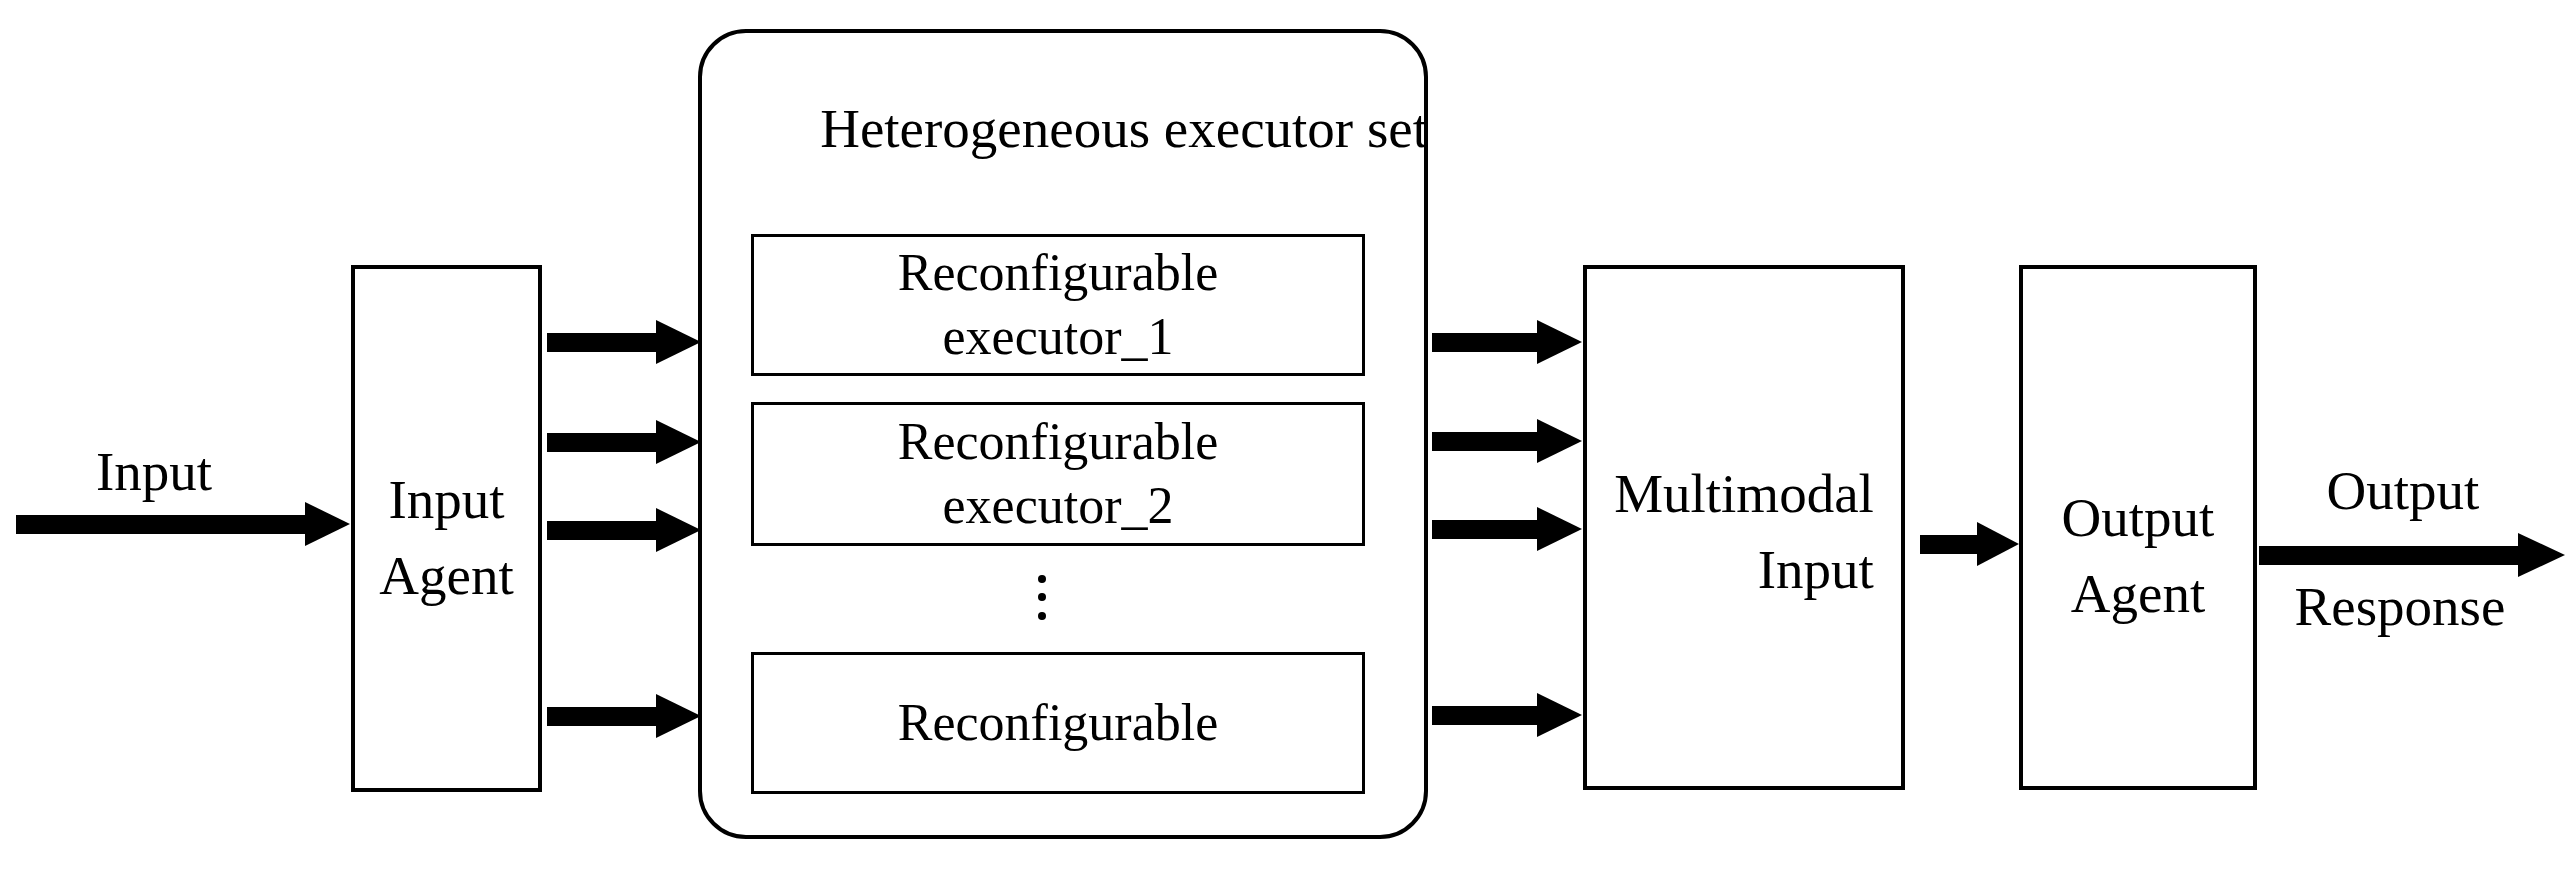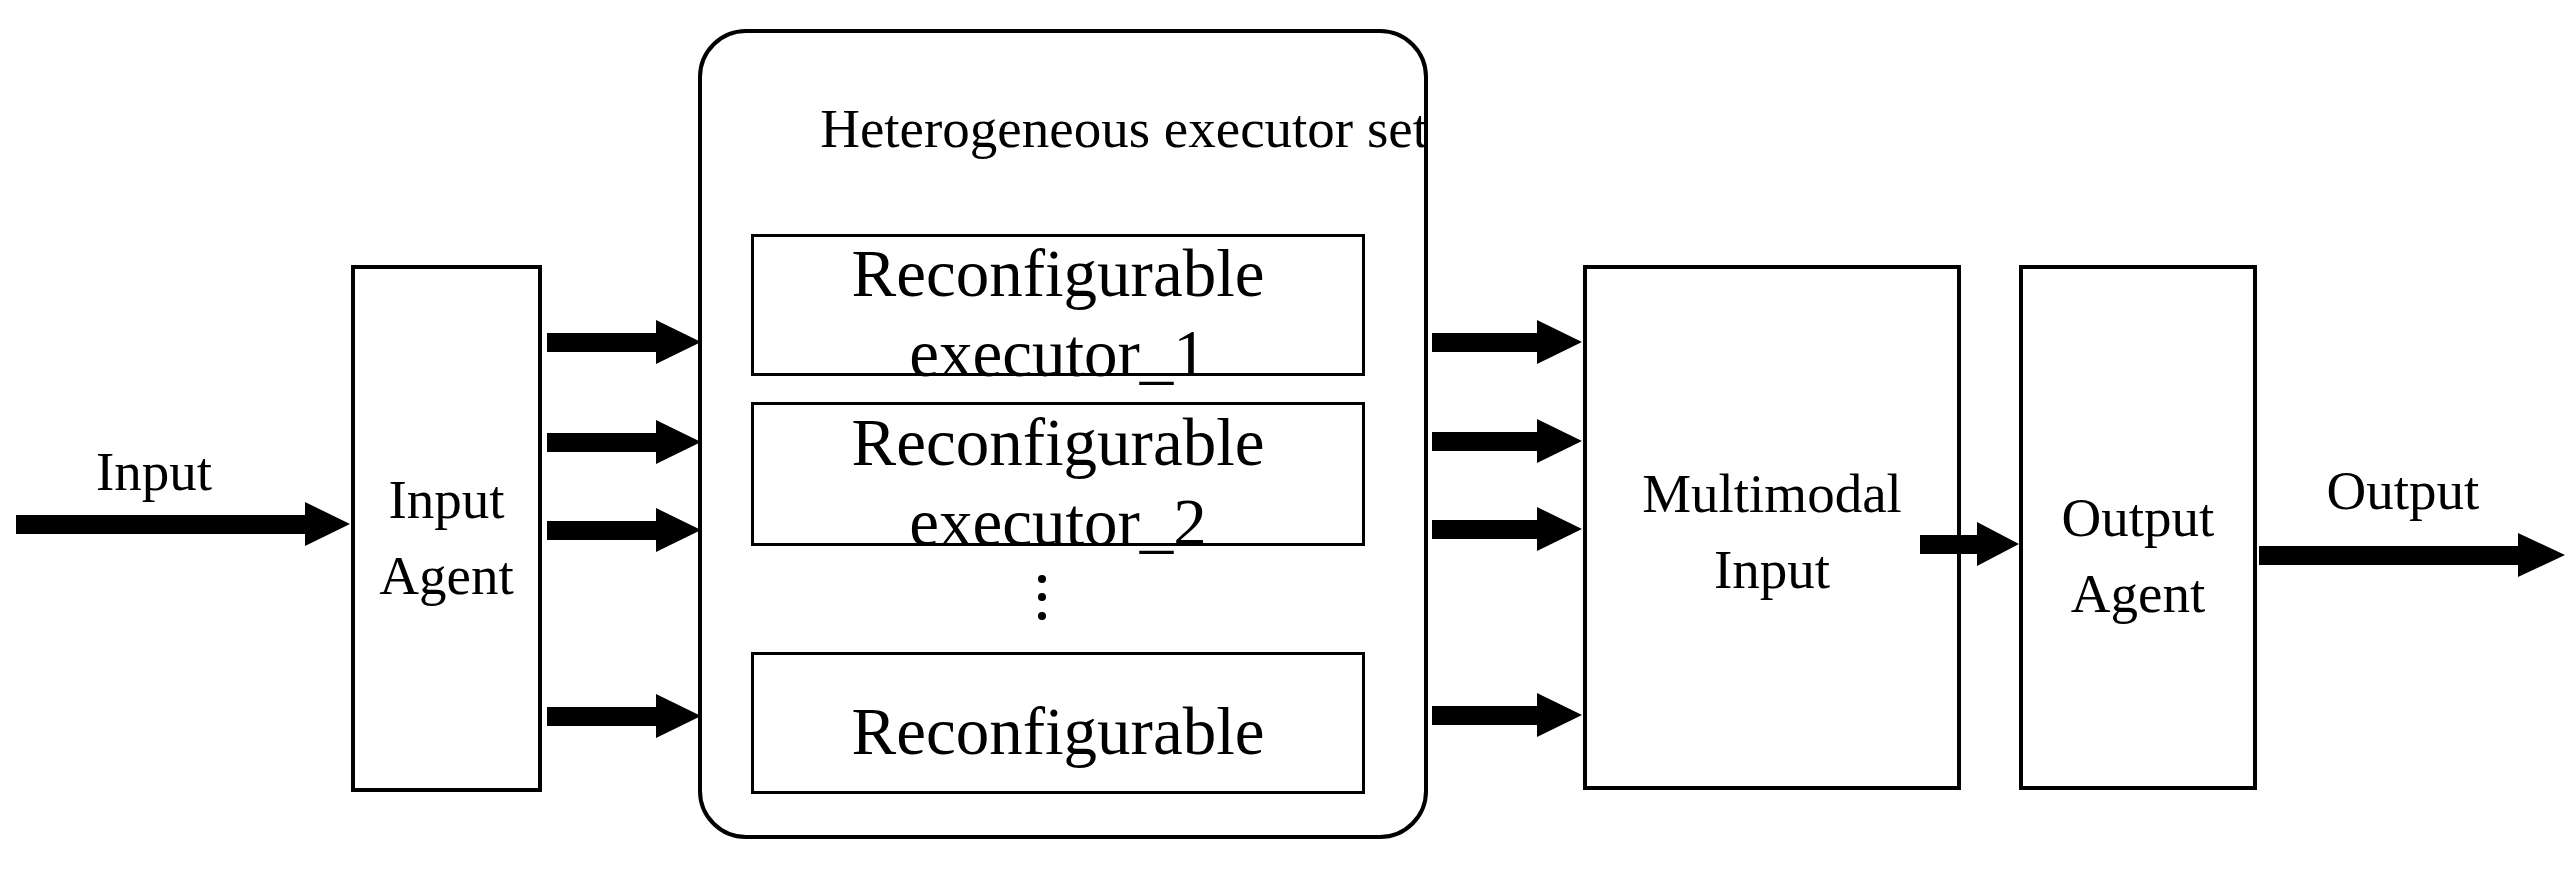--- a/index.html
+++ b/index.html
@@ -55,24 +55,23 @@
     left:751px;width:614px;
     border:3.5px solid #000;
     background:#fff;
     display:flex;
     flex-direction:column;
     align-items:center;
     justify-content:center;
     text-align:center;
   }
   .exec .bl{
-    font-size:67px;
+    font-size:52px;
     line-height:64px;
     white-space:nowrap;
-    margin-top:16px;
   }
   .shaft{position:absolute;background:#000;height:19px;}
   .head{
     position:absolute;width:0;height:0;
     border-top:22.6px solid transparent;
     border-bottom:22.6px solid transparent;
     border-left:45px solid #000;
   }
   .dot{
     position:absolute;
@@ -149,40 +148,41 @@
   </div>
   <div>
     <div class="shaft" style="left:1432px;top:520px;width:106px;"></div>
     <div class="head" style="left:1537px;top:507px;"></div>
   </div>
   <div>
     <div class="shaft" style="left:1432px;top:706px;width:106px;"></div>
     <div class="head" style="left:1537px;top:693px;"></div>
   </div>
 
-  <div class="box" style="left:1583px;top:265px;width:378px;height:525px;">
+  <div class="box" style="left:1583px;top:265px;width:322px;height:525px;text-align:right;">
     <div style="transform:translateY(4.3px);">
       <div class="bl">Multimodal</div>
       <div class="bl">Input</div>
     </div>
   </div>
 
   <div>
     <div class="shaft" style="left:1920px;top:535px;width:61px;"></div>
     <div class="head" style="left:1977px;top:522px;border-left-width:42px;"></div>
   </div>
 
   <div class="box" style="left:2019px;top:265px;width:238px;height:525px;">
     <div style="transform:translateY(28px);">
       <div class="bl">Output</div>
       <div class="bl">Agent</div>
     </div>
   </div>
 
   <div class="lbl" style="left:2273px;top:460px;width:260px;">Output</div>
+  <div class="lbl" style="left:2270px;top:576px;width:260px;">Response</div>
 
   <div>
     <div class="shaft" style="left:2259px;top:546px;width:259px;"></div>
     <div class="head" style="left:2518px;top:533px;border-left-width:47px;"></div>
   </div>
 
 </div>
 
 
 </body></html>

